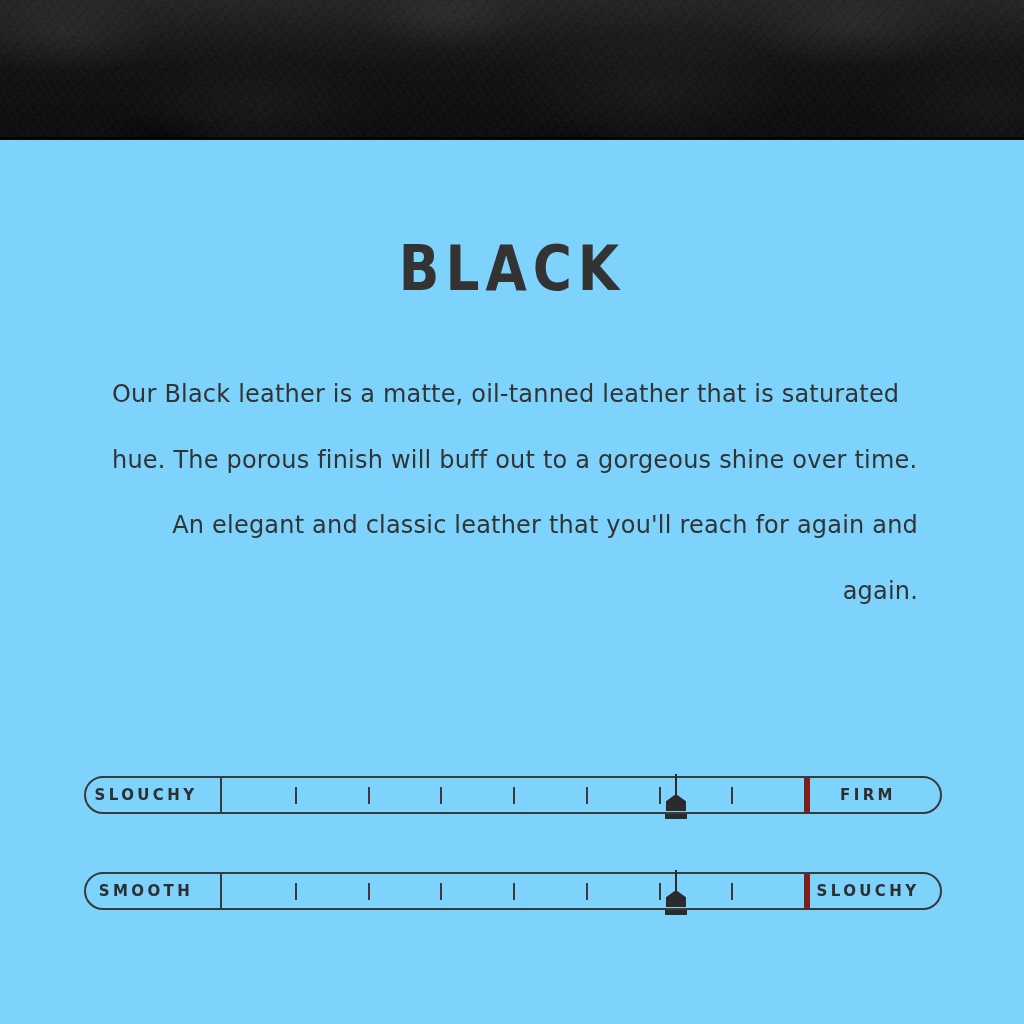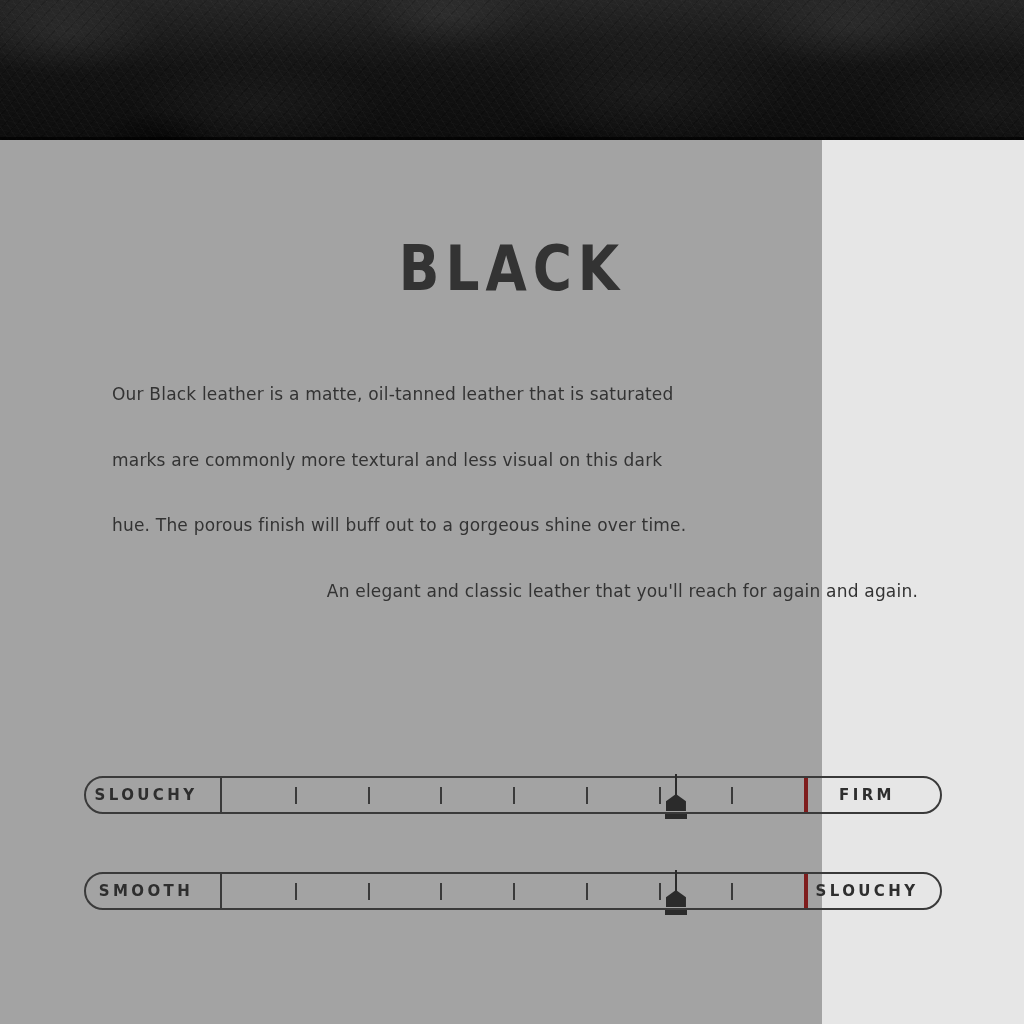--- a/index.html
+++ b/index.html
@@ -8,23 +8,23 @@
     padding: 0;
     width: 1024px;
     height: 1024px;
     overflow: hidden;
     background: #e6e6e6;
     font-family: "Liberation Sans", sans-serif;
   }
 
   .page {
     position: relative;
-    width: 822px;
+    width: 1024px;
     height: 1024px;
-    background: #a3a3a3;
+    background: #7dd3fc;
   }
 
   
   .swatch {
     position: absolute;
     top: 0; left: 0;
     width: 1024px;
     height: 140px;
     background: #151515;
     overflow: hidden;
@@ -80,21 +80,21 @@
     transform: scaleX(.86);
   }
 
   
   .body-copy {
     position: absolute;
     top: 362px;
     left: 112px;
     width: 806px;
     color: #333333;
-    font-size: 17px;
+    font-size: 24px;
     line-height: 65.5px;
     text-align: justify;
     font-family: "DejaVu Sans", sans-serif;
     letter-spacing: .2px;
   }
   .body-copy p { margin: 0; }
   .body-copy p.last { text-align: right; }
 
   
   .scales {
@@ -126,21 +126,21 @@
     letter-spacing: 3.4px;
     color: #2e2e2e;
     font-family: "DejaVu Sans", sans-serif;
     padding: 0 14px 0 0;
   }
   .scale-cap.left {
     border-right: 2px solid #3a3a3a;
     min-width: 136px;
   }
   .scale-cap.right {
-    border-left: 4px solid #7f1d1d;
+    border-left: 6px solid #7f1d1d;
     min-width: 136px;
   }
   .scale-mid {
     position: relative;
     flex: 1;
   }
   .tick {
     position: absolute;
     top: 50%;
     width: 2px;
@@ -189,21 +189,20 @@
     <div class="grain"></div>
     <div class="grain2"></div>
     <div class="sheen"></div>
     <div class="edge"></div>
   </div>
 
   <div class="title">BLACK</div>
 
   <div class="body-copy">
     <p>Our Black leather is a matte, oil-tanned leather that is saturated</p>
-    <p>marks are commonly more textural and less visual on this dark</p>
     <p>hue.  The porous finish will buff out to a gorgeous shine over time.</p>
     <p class="last">An elegant and classic leather that you'll reach for again and again.</p>
   </div>
 
   <div class="scales">
 
     <div class="scale-row">
       <div class="scale-track">
         <div class="scale-cap left">SLOUCHY</div>
         <div class="scale-mid">

